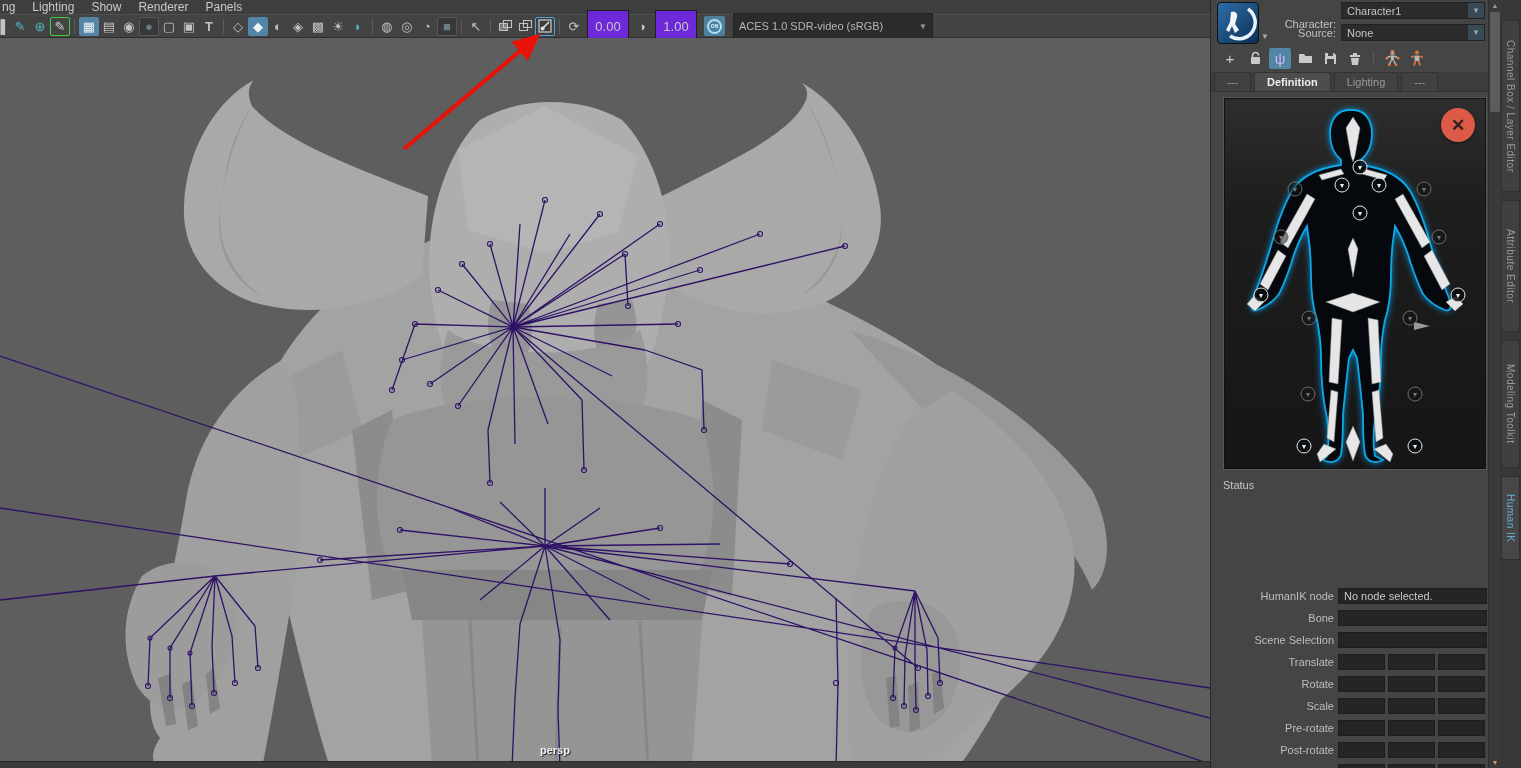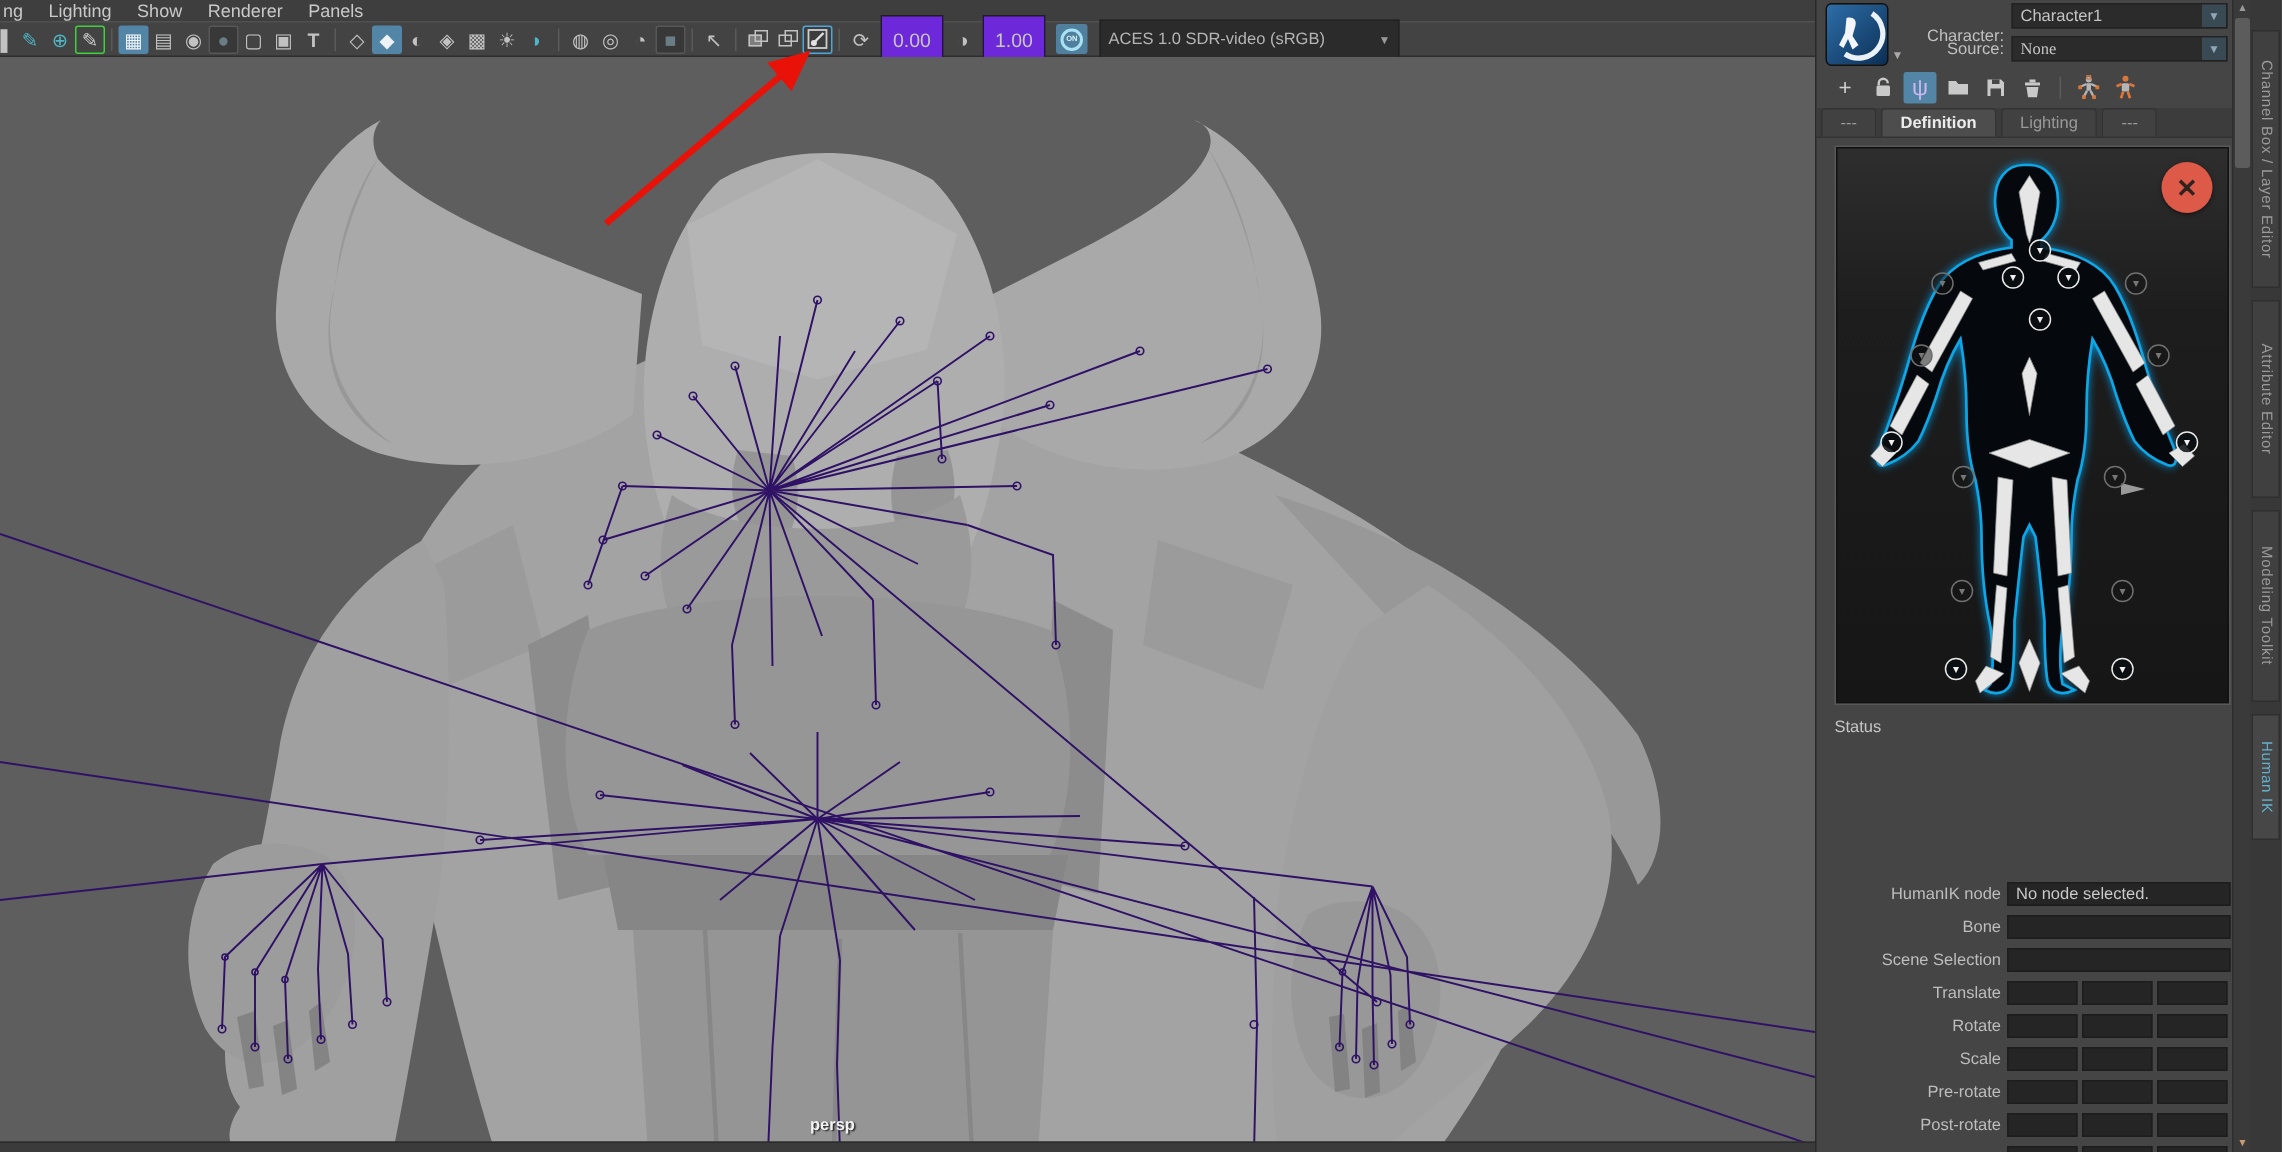--- a/index.html
+++ b/index.html
@@ -324,21 +324,21 @@
     </svg>
   </div>
   <span class="hik-logo-caret">▼</span>
 
   <span class="hik-row-label" style="top:18px; left:5px;">Character:</span>
   <div class="hik-dd" style="top:2px;">
     <span>Character1</span>
     <span class="arrow">▼</span>
   </div>
   <span class="hik-row-label" style="top:27px; left:5px;">Source:</span>
-  <div class="hik-dd" style="top:24px;font-family:Liberation Serif, serif;">
+  <div class="hik-dd" style="top:24px;">
     <span>None</span>
     <span class="arrow">▼</span>
   </div>
 
   <div class="hik-tools">
     <span class="hk-ico">+</span>
     <span class="hk-ico">
       <svg width="13" height="14" viewBox="0 0 13 14">
         <path d="M3.5,6 V4.5 A3,3 0 0 1 9.5,4.5" stroke="#c9c9c9" stroke-width="1.6" fill="none"></path>
         <rect x="2" y="6" width="9" height="7" rx="1" fill="#c9c9c9"></rect>

